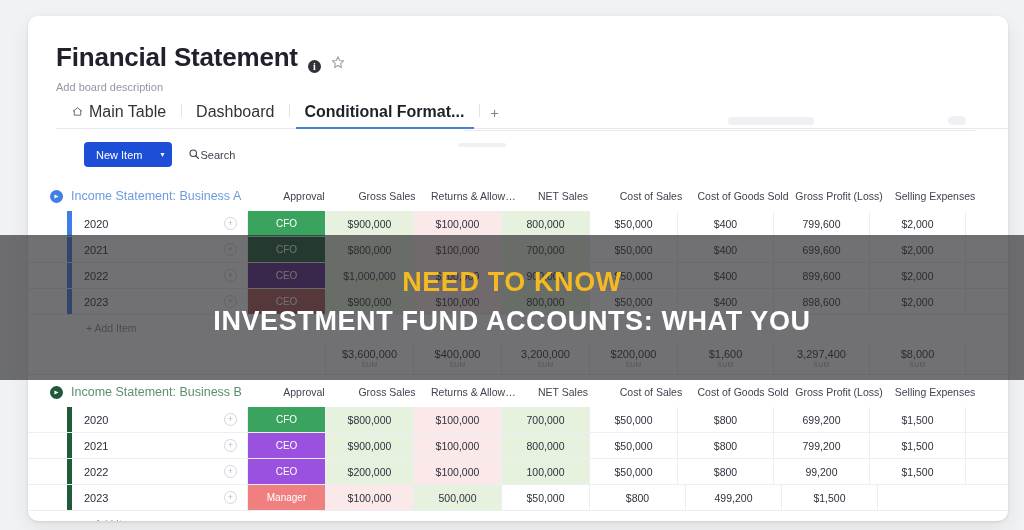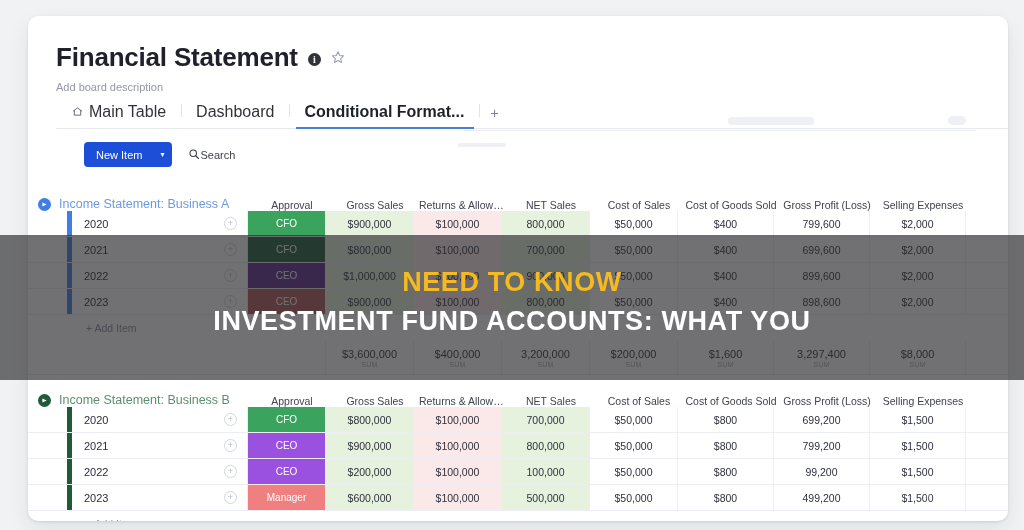--- a/index.html
+++ b/index.html
@@ -29,21 +29,21 @@
     overflow: hidden;
   }
 
   
   #board-header {
     padding: 26px 0 0 28px;
   }
 
   .title-row {
     display: flex;
-    align-items: center;
+    align-items: flex-end;
     gap: 10px;
   }
 
   #page-title {
     font-size: 26px;
     font-weight: 700;
     color: #20212c;
     letter-spacing: -0.2px;
   }
 
@@ -154,23 +154,23 @@
 
   
   #tables {
     margin-top: 14px;
   }
 
   .group { margin-bottom: 2px; }
 
   .group-header {
     display: flex;
-    align-items: flex-end;
+    align-items: center;
     height: 30px;
-    padding-left: 10px;
+    padding-left: 22px;
   }
 
   .group-toggle {
     width: 13px; height: 13px;
     border-radius: 50%;
     display: flex; align-items: center; justify-content: center;
     margin-right: 8px;
     flex: 0 0 auto;
   }
   .group-toggle svg { display: block; }
@@ -594,21 +594,20 @@
         </div>
         <div class="row">
           <div class="row-bar"></div>
           <div class="cell-name">
             <span>2023</span>
             <span class="add-subitem">+</span>
           </div>
           <div class="cell w-approval tint-plain">
             <div class="badge" style="background: rgb(240, 128, 128);">Manager</div>
           </div>
-          <div class="cell w-col tint-green">$600,000</div>
           <div class="cell w-col tint-pink">$100,000</div>
           <div class="cell w-col tint-green">500,000</div>
           <div class="cell w-col tint-plain">$50,000</div>
           <div class="cell w-wide tint-plain">$800</div>
           <div class="cell w-wide tint-plain">499,200</div>
           <div class="cell w-wide tint-plain">$1,500</div>
         </div>
         <div class="add-item-row">+ Add Item</div>
       </div>
     </div>

